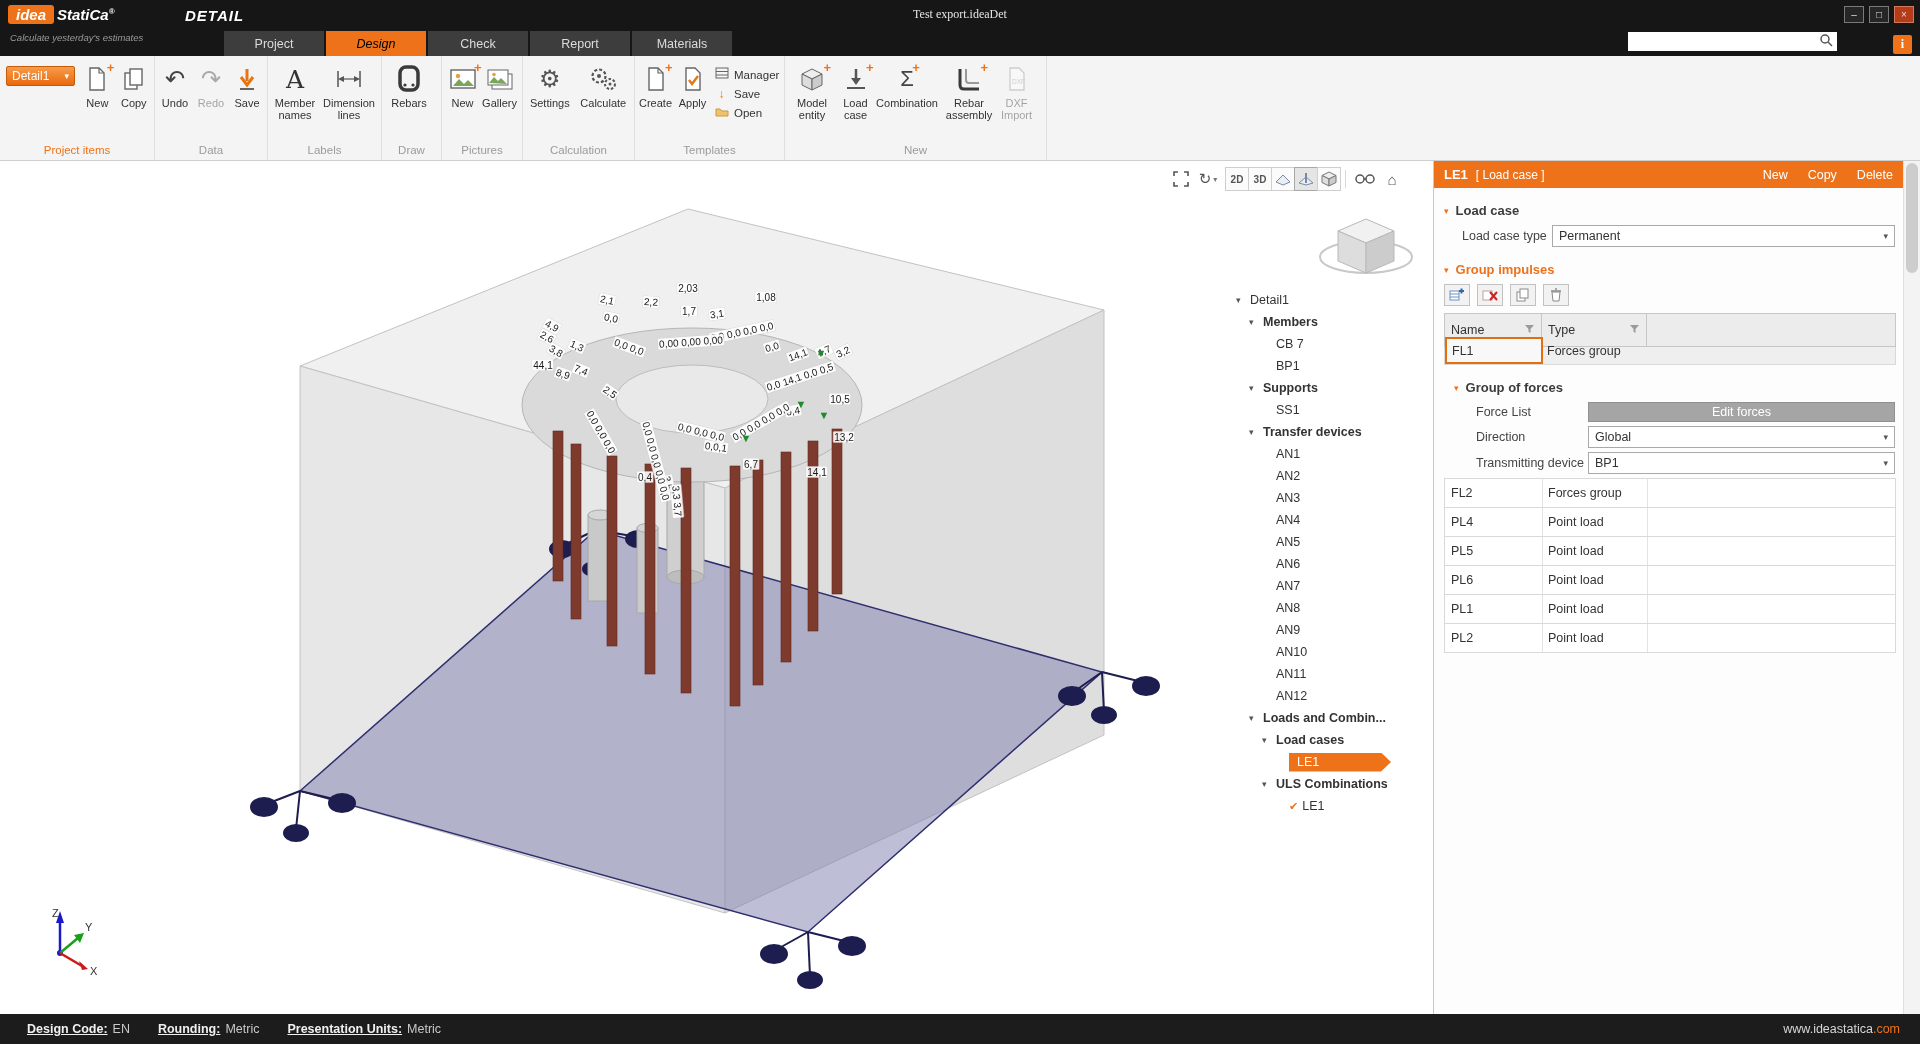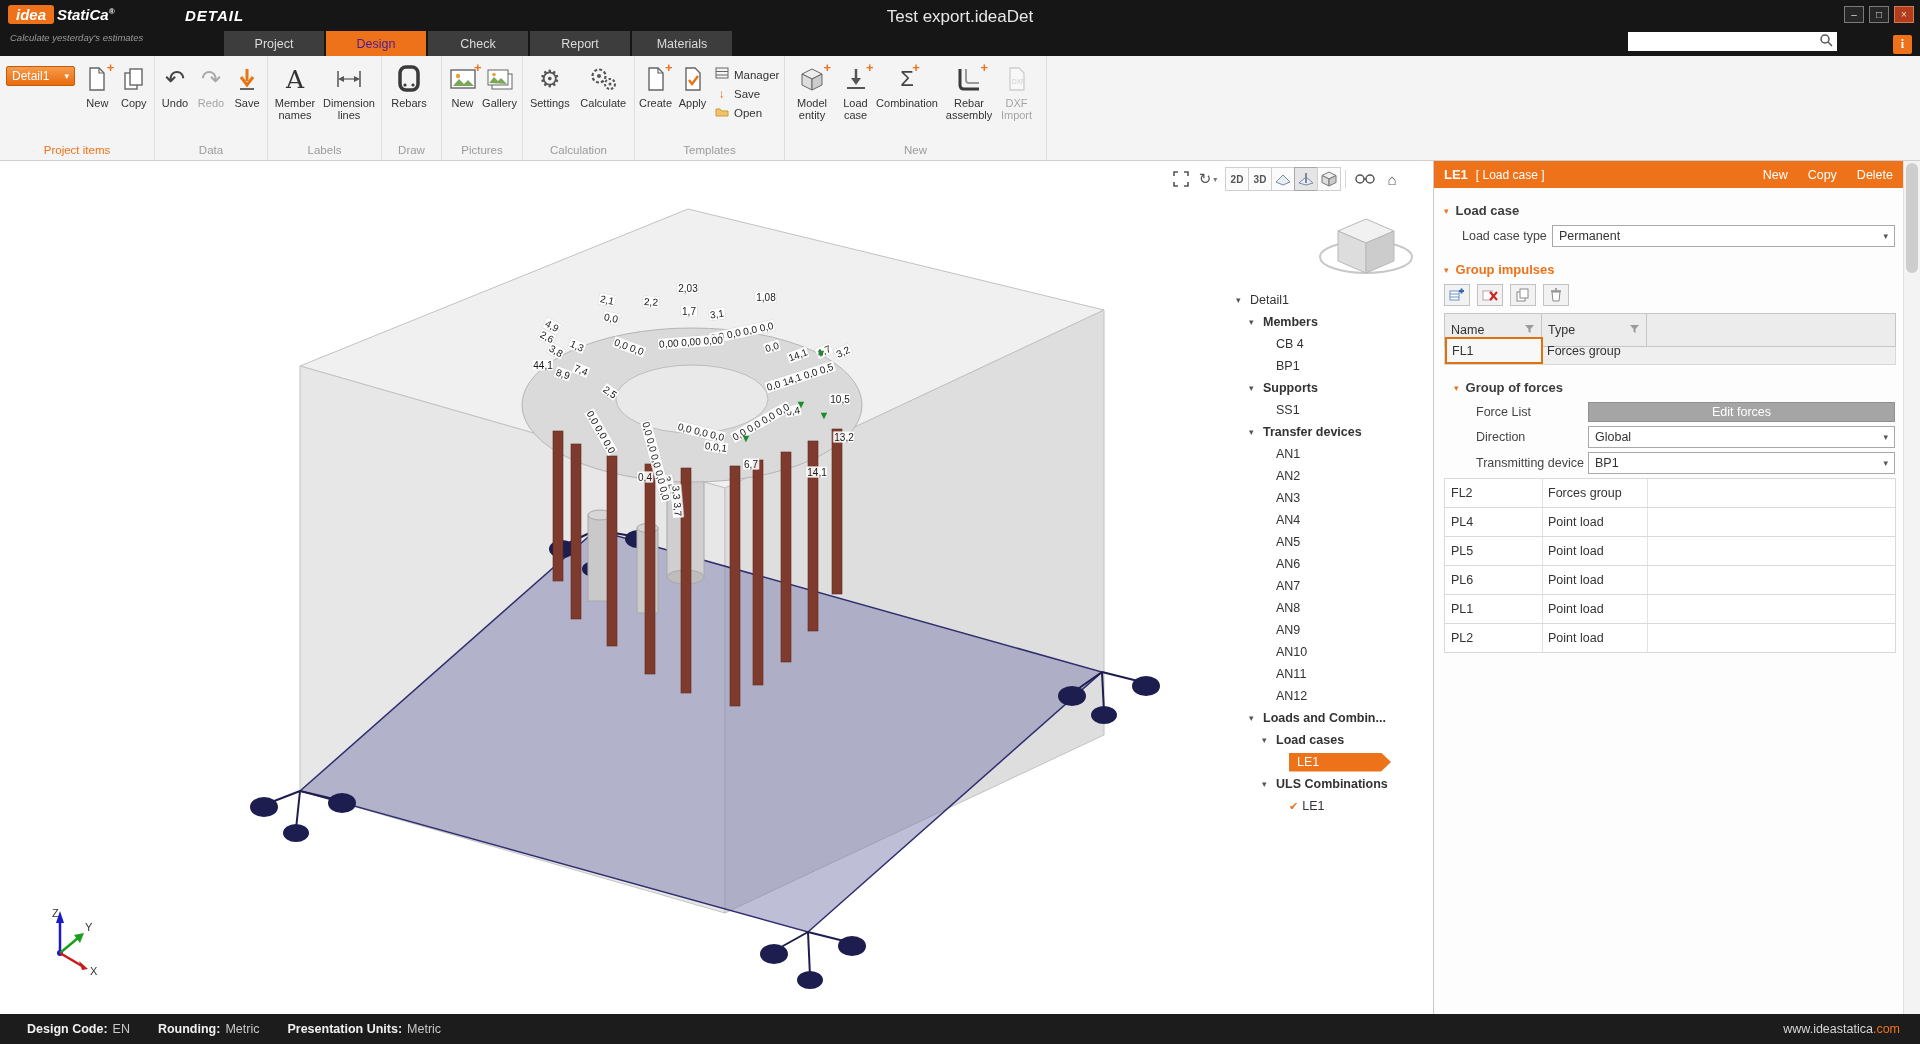--- a/index.html
+++ b/index.html
@@ -1,33 +1,33 @@
 <!DOCTYPE html>
 <html><head>
 <meta charset="utf-8">
 <style>
   * { box-sizing: border-box; margin: 0; padding: 0; }
   html,body { width:1920px; height:1044px; overflow:hidden; }
   body { position:relative; font-family:"Liberation Sans", sans-serif; background:#fff; }
 
   
   .header { position:absolute; top:0; left:0; width:1920px; height:56px; background:#161616; }
-  .titlebar-title { position:absolute; top:7px; left:0; width:100%; text-align:center; color:#e6e6e6; font-size:17px; pointer-events:none; }
+  .titlebar-title { position:absolute; top:7px; left:0; width:100%; text-align:center; color:#e6e6e6; font-size:12px; pointer-events:none;font-family:Liberation Serif, serif; }
   .logo { position:absolute; top:5px; left:8px; display:flex; align-items:center; gap:3px; }
   .logo-idea { background:#ee7219; color:#fff; font-weight:bold; font-style:italic; font-size:15px; padding:1px 8px; border-radius:3px; }
   .logo-statica { color:#fff; font-weight:bold; font-style:italic; font-size:15px; }
   .logo-reg { color:#fff; font-size:8px; vertical-align:super; }
   .mode { position:absolute; top:7px; left:185px; color:#fff; font-weight:bold; font-style:italic; font-size:15px; letter-spacing:1px; }
   .tagline { position:absolute; top:32px; left:10px; color:#9a9a9a; font-style:italic; font-size:9.5px; }
   .win-buttons { position:absolute; top:6px; right:6px; display:flex; gap:5px; }
   .win-btn { width:20px; height:17px; background:#262626; border:1px solid #7a7a7a; color:#ddd; font-size:10px; display:flex; align-items:center; justify-content:center; cursor:pointer; }
   .win-btn.close { background:#b43c1a; border-color:#d07a5a; }
   .tab-strip { position:absolute; left:224px; bottom:0; display:flex; gap:2px; height:25px; }
   .tab { min-width:100px; padding:0 16px; background:#3d3d3d; color:#dcdcdc; font-size:12.5px; display:flex; align-items:center; justify-content:center; cursor:pointer; }
-  .tab.active { background:#ee7219; color:#4c1d95; }
+  .tab.active { background:#ee7219; color:#000000;font-style:italic; }
   .searchbox { position:absolute; right:83px; bottom:5px; width:209px; height:19px; background:#fff; display:flex; align-items:center; padding:0 4px; }
   .searchbox input { flex:1; border:none; outline:none; font-size:12px; height:16px; font-family:inherit; background:transparent; }
   .info-btn { position:absolute; right:8px; bottom:2px; width:19px; height:19px; background:#ee7219; color:#fff; font-weight:bold; font-size:12px; display:flex; align-items:center; justify-content:center; border-radius:2px; cursor:pointer; font-family:"Liberation Serif", serif; }
 
   
   .ribbon { position:absolute; top:56px; left:0; width:1920px; height:105px; background:#f4f4f4; border-bottom:1px solid #cfcfcf; display:flex; }
   .rgroup { position:relative; border-right:1px solid #dedede; height:100%; flex:none; }
   .rgroup-body { display:flex; align-items:flex-start; padding:3px 2px 0 2px; height:84px; }
   .rgroup-label { position:absolute; bottom:4px; left:0; width:100%; text-align:center; font-size:11.5px; color:#9b9b9b; white-space:nowrap; }
   .rgroup-label.accent { color:#ee7219; }
@@ -100,21 +100,21 @@
   .imp-selected { display:flex; height:28px; background:#efefef; border:1px solid #d9d9d9; border-top:none; }
   .imp-selected .cell { display:flex; align-items:center; padding:0 5px; }
   .imp-selected .cell.name { border:2px solid #e2700f; background:#f8f8f8; }
   .imp-rows { border-top:1px solid #d9d9d9; }
   .imp-row { display:flex; height:29px; border:1px solid #d9d9d9; border-top:none; background:#fff; }
   .imp-row .cell { display:flex; align-items:center; padding:0 6px; border-right:1px solid #e3e3e3; }
   .imp-row .cell.fill { border-right:none; }
 
   
   .statusbar { position:absolute; bottom:0; left:0; width:1920px; height:30px; background:#1c1c1c; display:flex; align-items:center; padding:0 20px 0 27px; color:#c8c8c8; font-size:12.5px; }
-  .sb-label { font-weight:bold; color:#f0f0f0; margin-right:5px; }
+  .sb-label { font-weight:bold; color:#f0f0f0; margin-right:5px;text-decoration:underline; }
   .sb-value { margin-right:28px; color:#c8c8c8; }
   .website { margin-left:auto; color:#d6d6d6; }
   .website .suffix { color:#ee7219; }
 </style>
 </head>
 <body>
 
 <div class="header">
   <div class="logo">
     <span class="logo-idea">idea</span>
@@ -585,21 +585,21 @@
       <div class="tree-row" style="padding-left: 6px;">
         <span class="tree-tri">▾</span>
         <span class="tree-label">Detail1</span>
       </div>
       <div class="tree-row" style="padding-left: 19px;">
         <span class="tree-tri">▾</span>
         <span class="tree-label bold">Members</span>
       </div>
       <div class="tree-row" style="padding-left: 32px;">
         <span class="tree-tri"></span>
-        <span class="tree-label">CB 4</span>
+        <span class="tree-label">CB 7</span>
       </div>
       <div class="tree-row" style="padding-left: 32px;">
         <span class="tree-tri"></span>
         <span class="tree-label">BP1</span>
       </div>
       <div class="tree-row" style="padding-left: 19px;">
         <span class="tree-tri">▾</span>
         <span class="tree-label bold">Supports</span>
       </div>
       <div class="tree-row" style="padding-left: 32px;">

